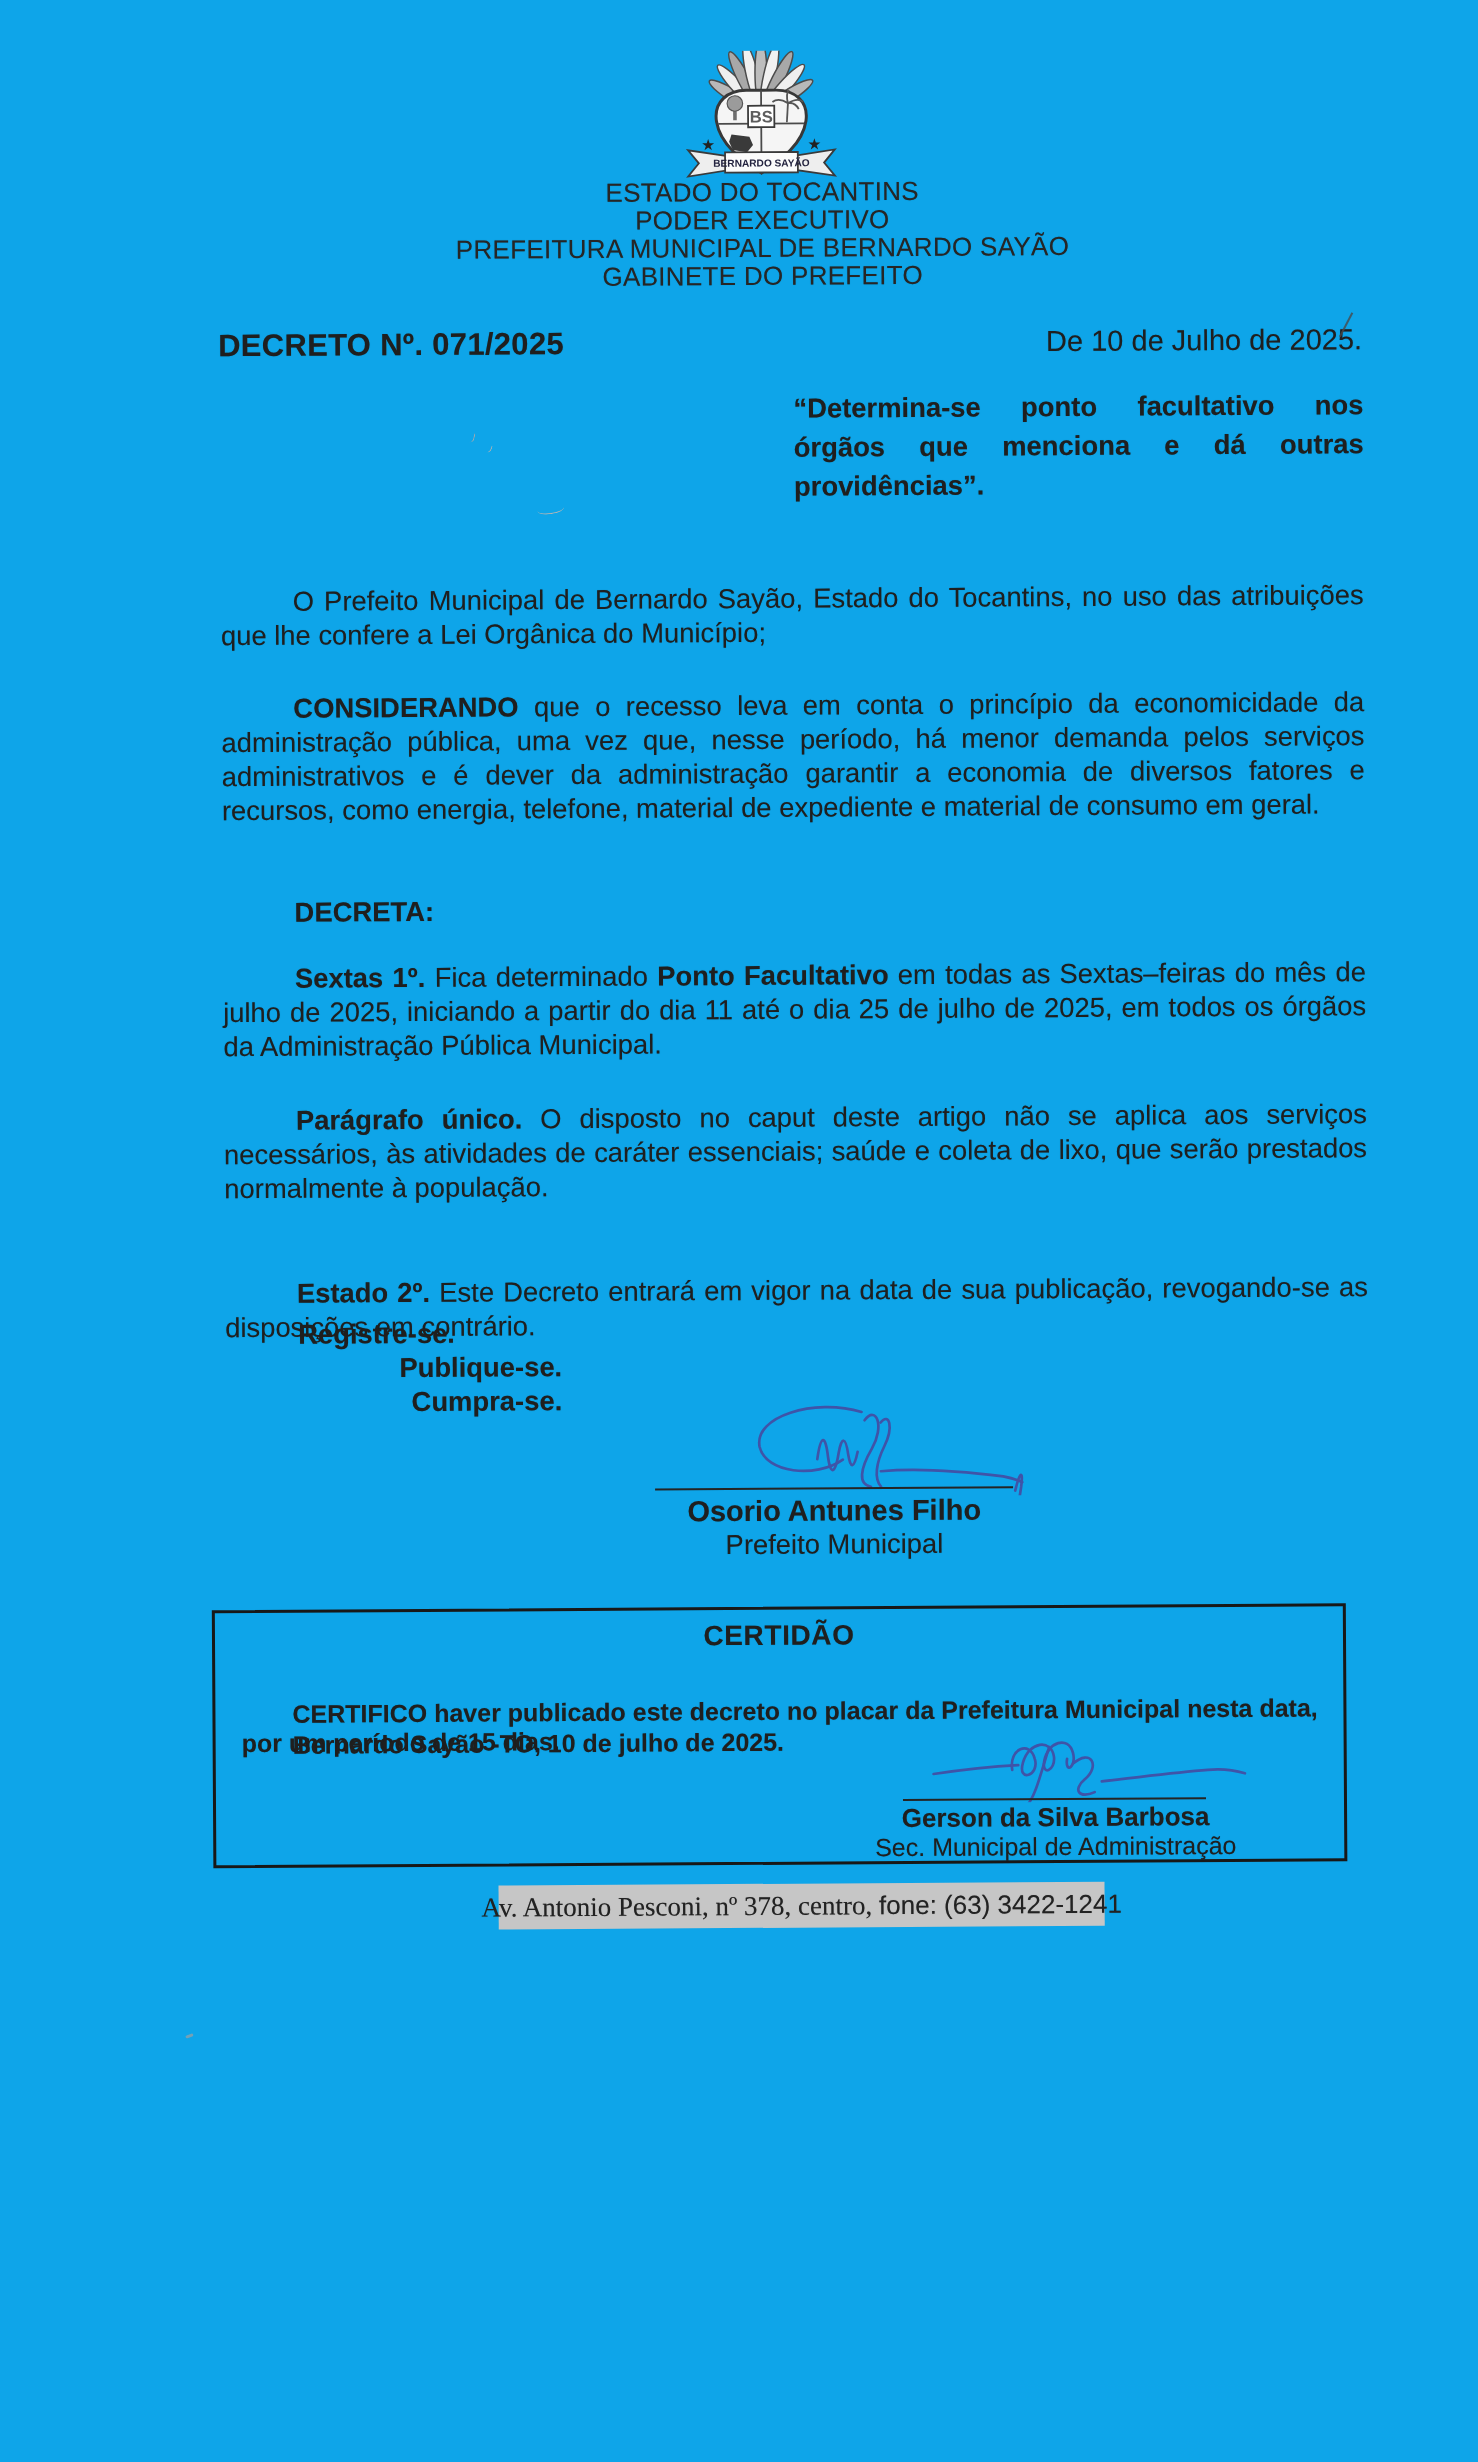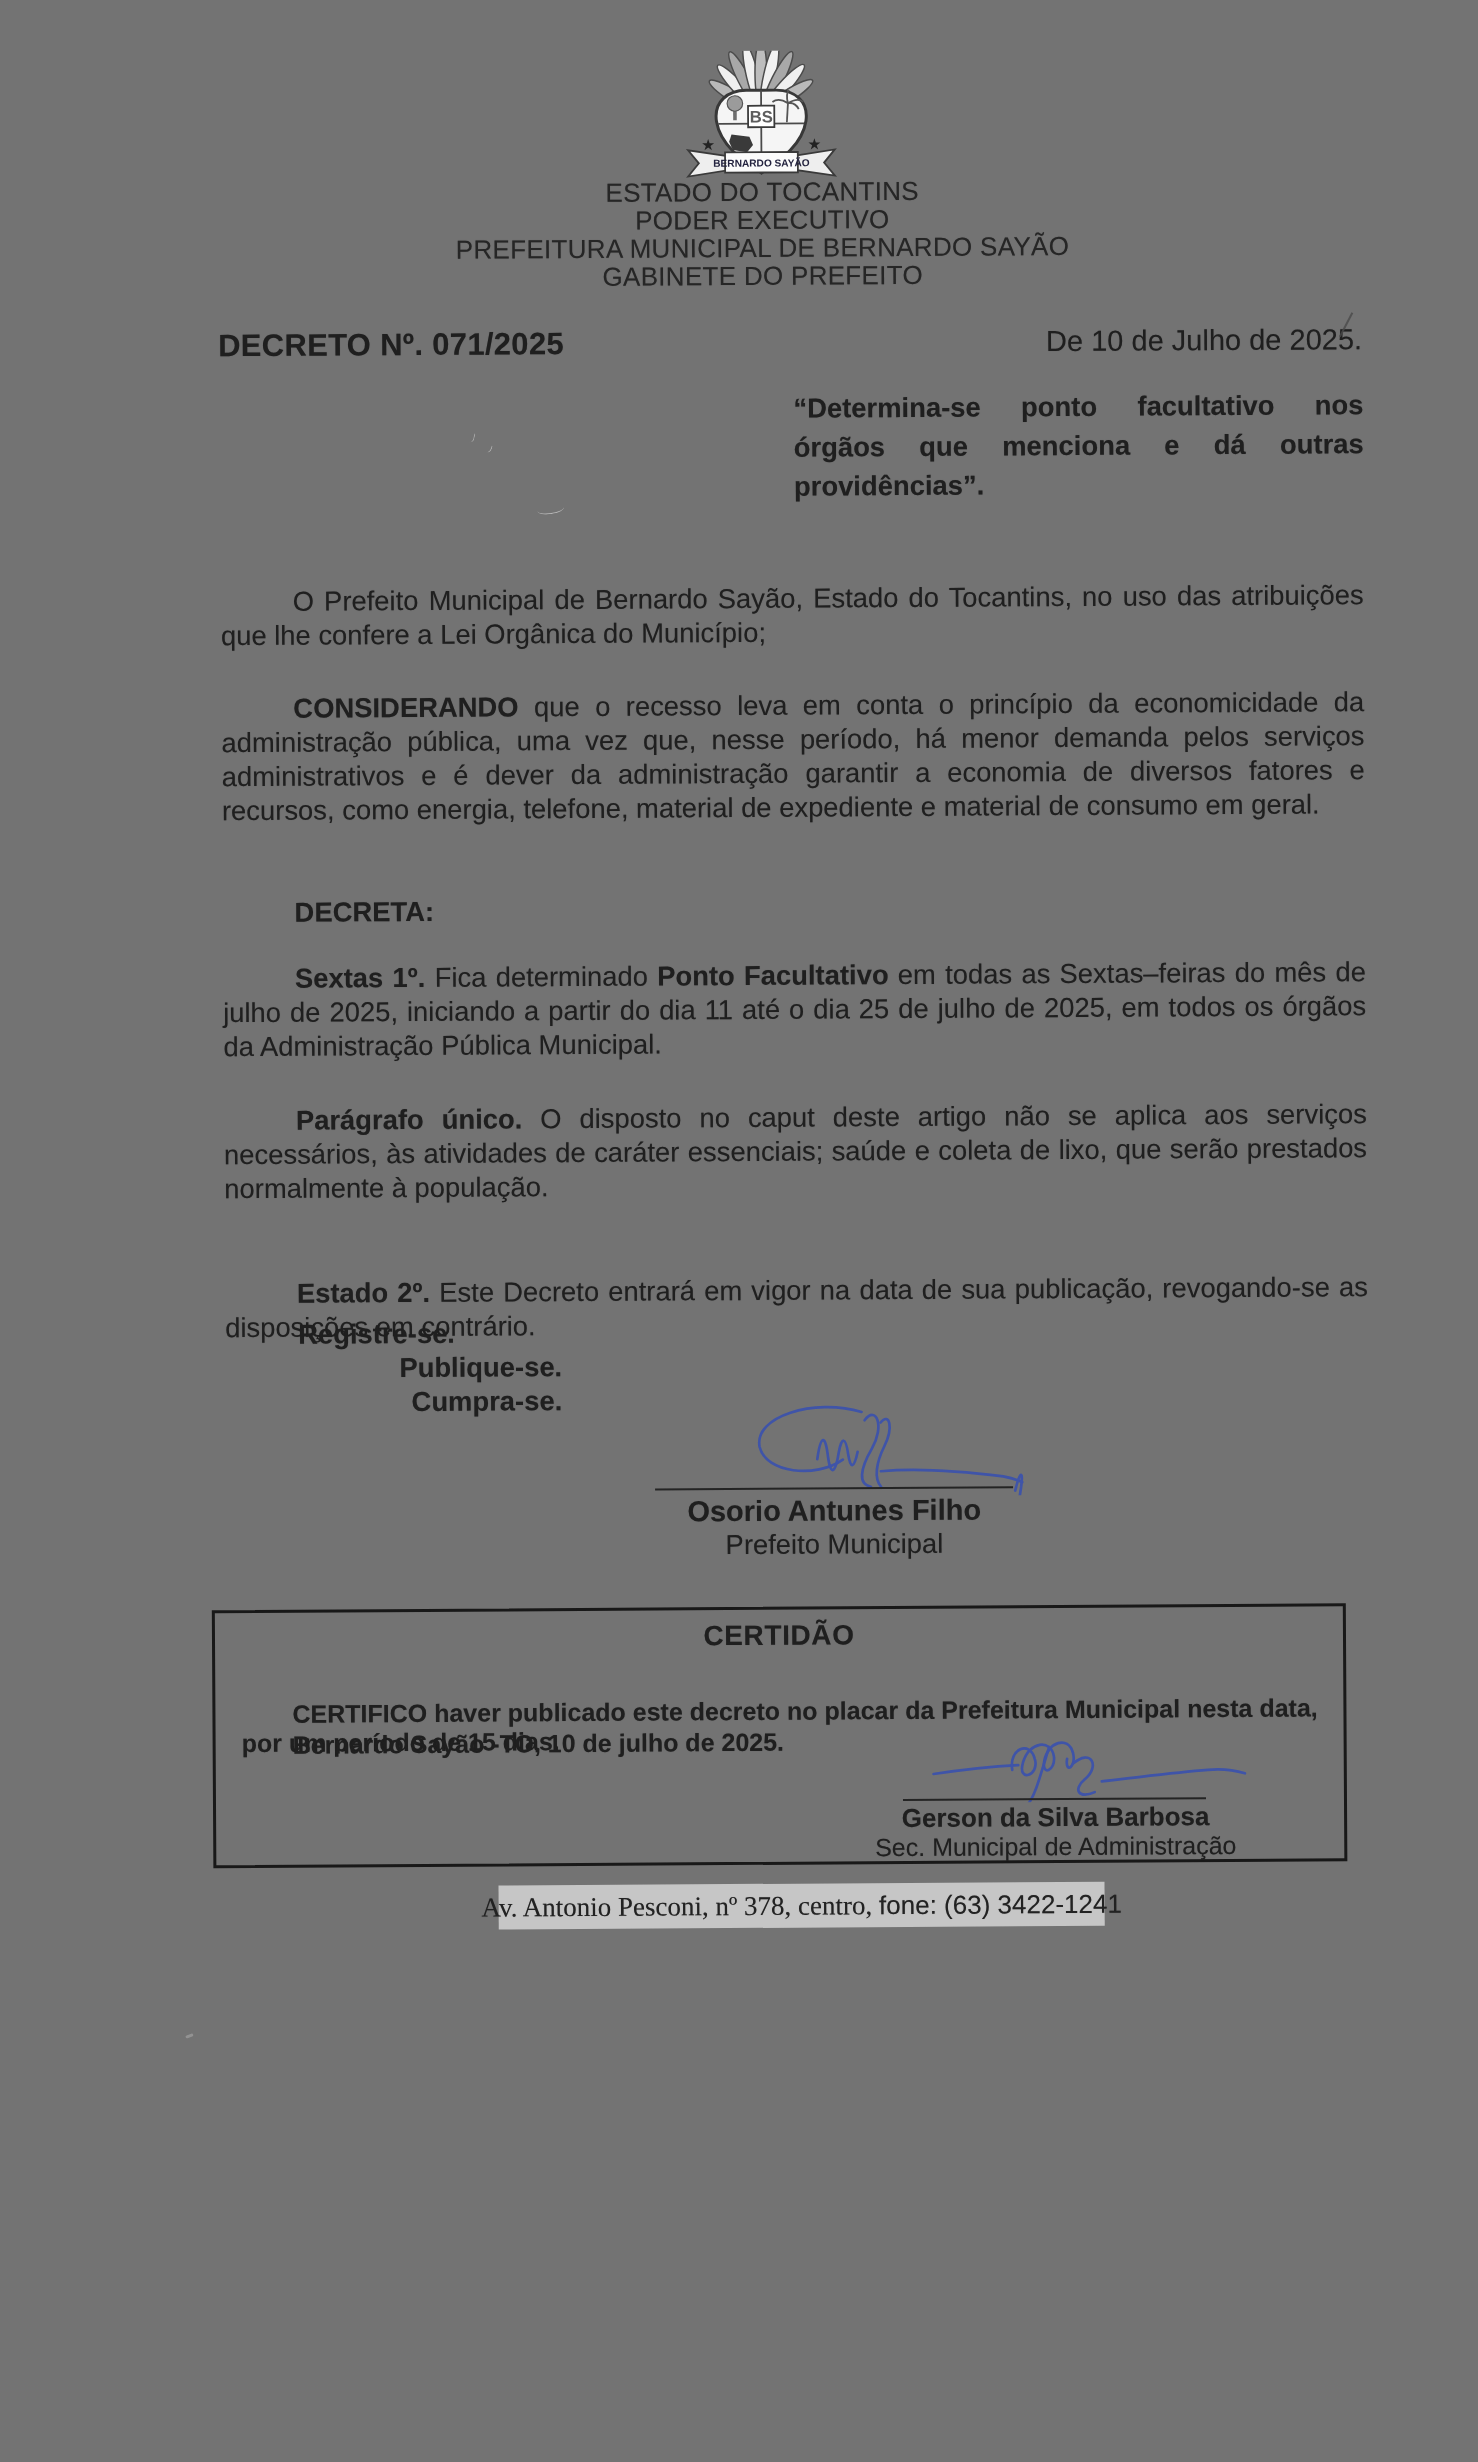--- a/index.html
+++ b/index.html
@@ -1,17 +1,17 @@
 <!DOCTYPE html>
 <html lang="pt" style="font-size:9.5px"><head>
 <meta charset="utf-8">
 <style>
   html,body{margin:0;padding:0;background:#e8e8e8;}
   .page{
-    position:relative;width:1479px;height:2462px;background:#737373;
+    position:relative;width:1479px;height:2462px;background:#0ea5e9;
     overflow:hidden;font-family:"Liberation Sans",sans-serif;color:#1f1f1f;
   }
   .tilt{position:absolute;inset:0;transform:rotate(-0.35deg);transform-origin:50% 40%;}
   .soft{text-shadow:0 0 0.7px rgba(25,25,25,.38);}
 
   
   .crest{position:absolute;left:656px;top:51px;width:221px;height:130px;}
   .letterhead{position:absolute;left:415px;top:178px;width:704px;text-align:center;
     font-size:26px;line-height:28px;letter-spacing:0.3px;color:#262626;}
 

